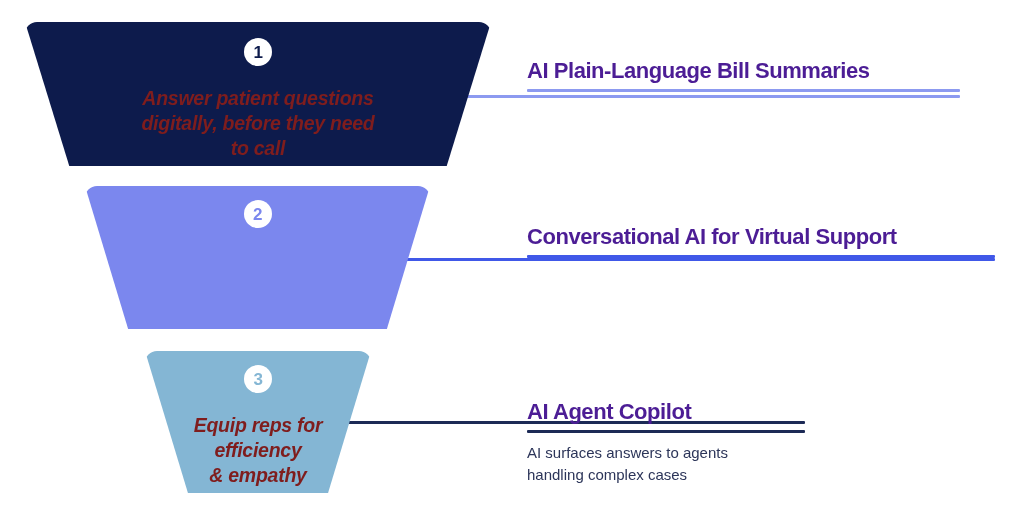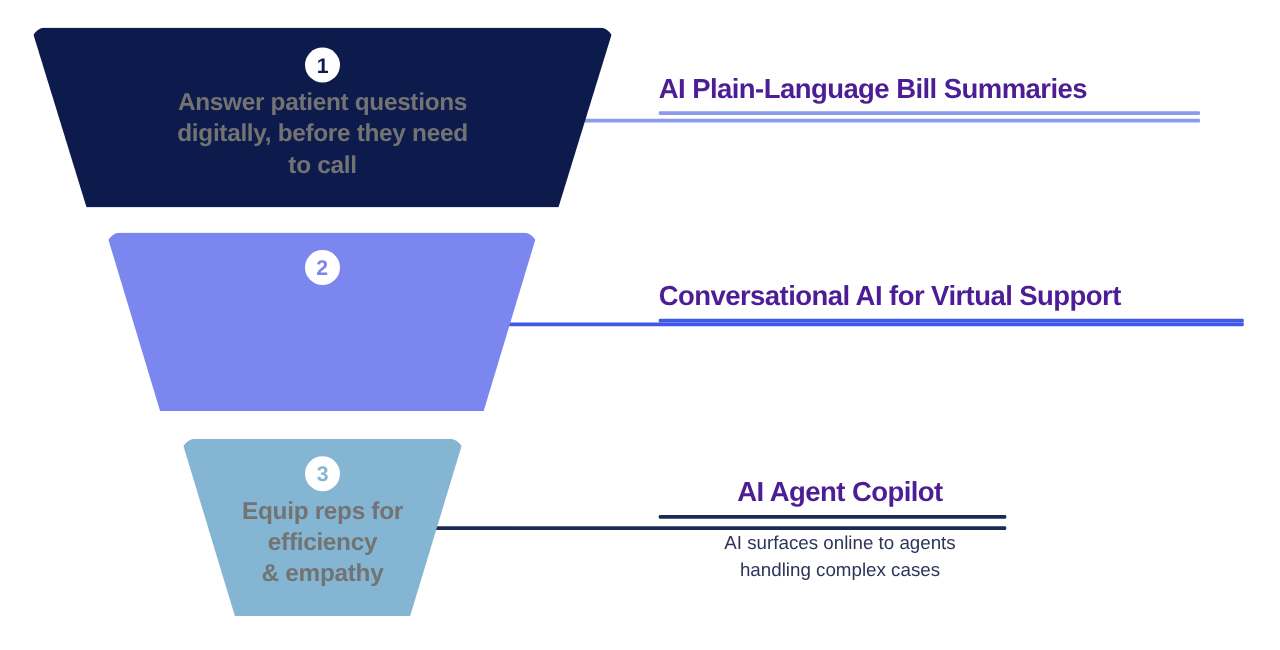--- a/index.html
+++ b/index.html
@@ -69,22 +69,23 @@
     line-height: 1;
     letter-spacing: -0.3px;
   }
 
   .stage-label {
     font-size: 19.5px;
     font-weight: 700;
     line-height: 1.28;
     letter-spacing: -0.25px;
     white-space: pre-line;
-    color: #737373;
-    margin-top: 4px;
+    color: #7f1d1d;
+    margin-top: 20px;
+    font-style: italic;
   }
 
   
   .stage-text {
     position: absolute;
     z-index: 3;
   }
   .stage-heading {
     font-size: 22px;
     font-weight: 700;
@@ -133,21 +134,21 @@
 
   
   #stage-3-shape { left: 145px; top: 351px; width: 226px; height: 142px; padding-top: 14px; }
   #stage-3-shape .shape-body {
     background: #84b6d4;
     clip-path: polygon(0% 0%, 100% 0%, 81% 100%, 19% 100%);
   }
   #stage-3-shape .badge { color: #84b6d4; }
   #stage-3-shape .stage-label { width: 200px; }
   #connector-3 { left: 330px; top: 421px; width: 475px; background: #1c2a56; }
-  #stage-3-text { left: 527px; top: 381px; width: 290px; text-align: center; }
+  #stage-3-text { left: 527px; top: 399px; width: 290px; }
   #stage-3-text .stage-rule { background: #1c2a56; width: 278px; }
 </style>
 </head>
 <body>
 
 <div id="funnel-diagram">
 
   <div class="connector" id="connector-1"></div>
   <div class="connector" id="connector-2"></div>
   <div class="connector" id="connector-3"></div>
@@ -185,17 +186,17 @@
       <div class="badge">3</div>
       <div class="stage-label">Equip reps for
 efficiency
 &amp; empathy</div>
     </div>
   </div>
 
   <div class="stage-text" id="stage-3-text">
     <div class="stage-heading">AI Agent Copilot</div>
     <div class="stage-rule"></div>
-    <div class="stage-body">AI surfaces online to agents
+    <div class="stage-body">AI surfaces answers to agents
 handling complex cases</div>
   </div>
 
 </div>
 
 </body></html>

